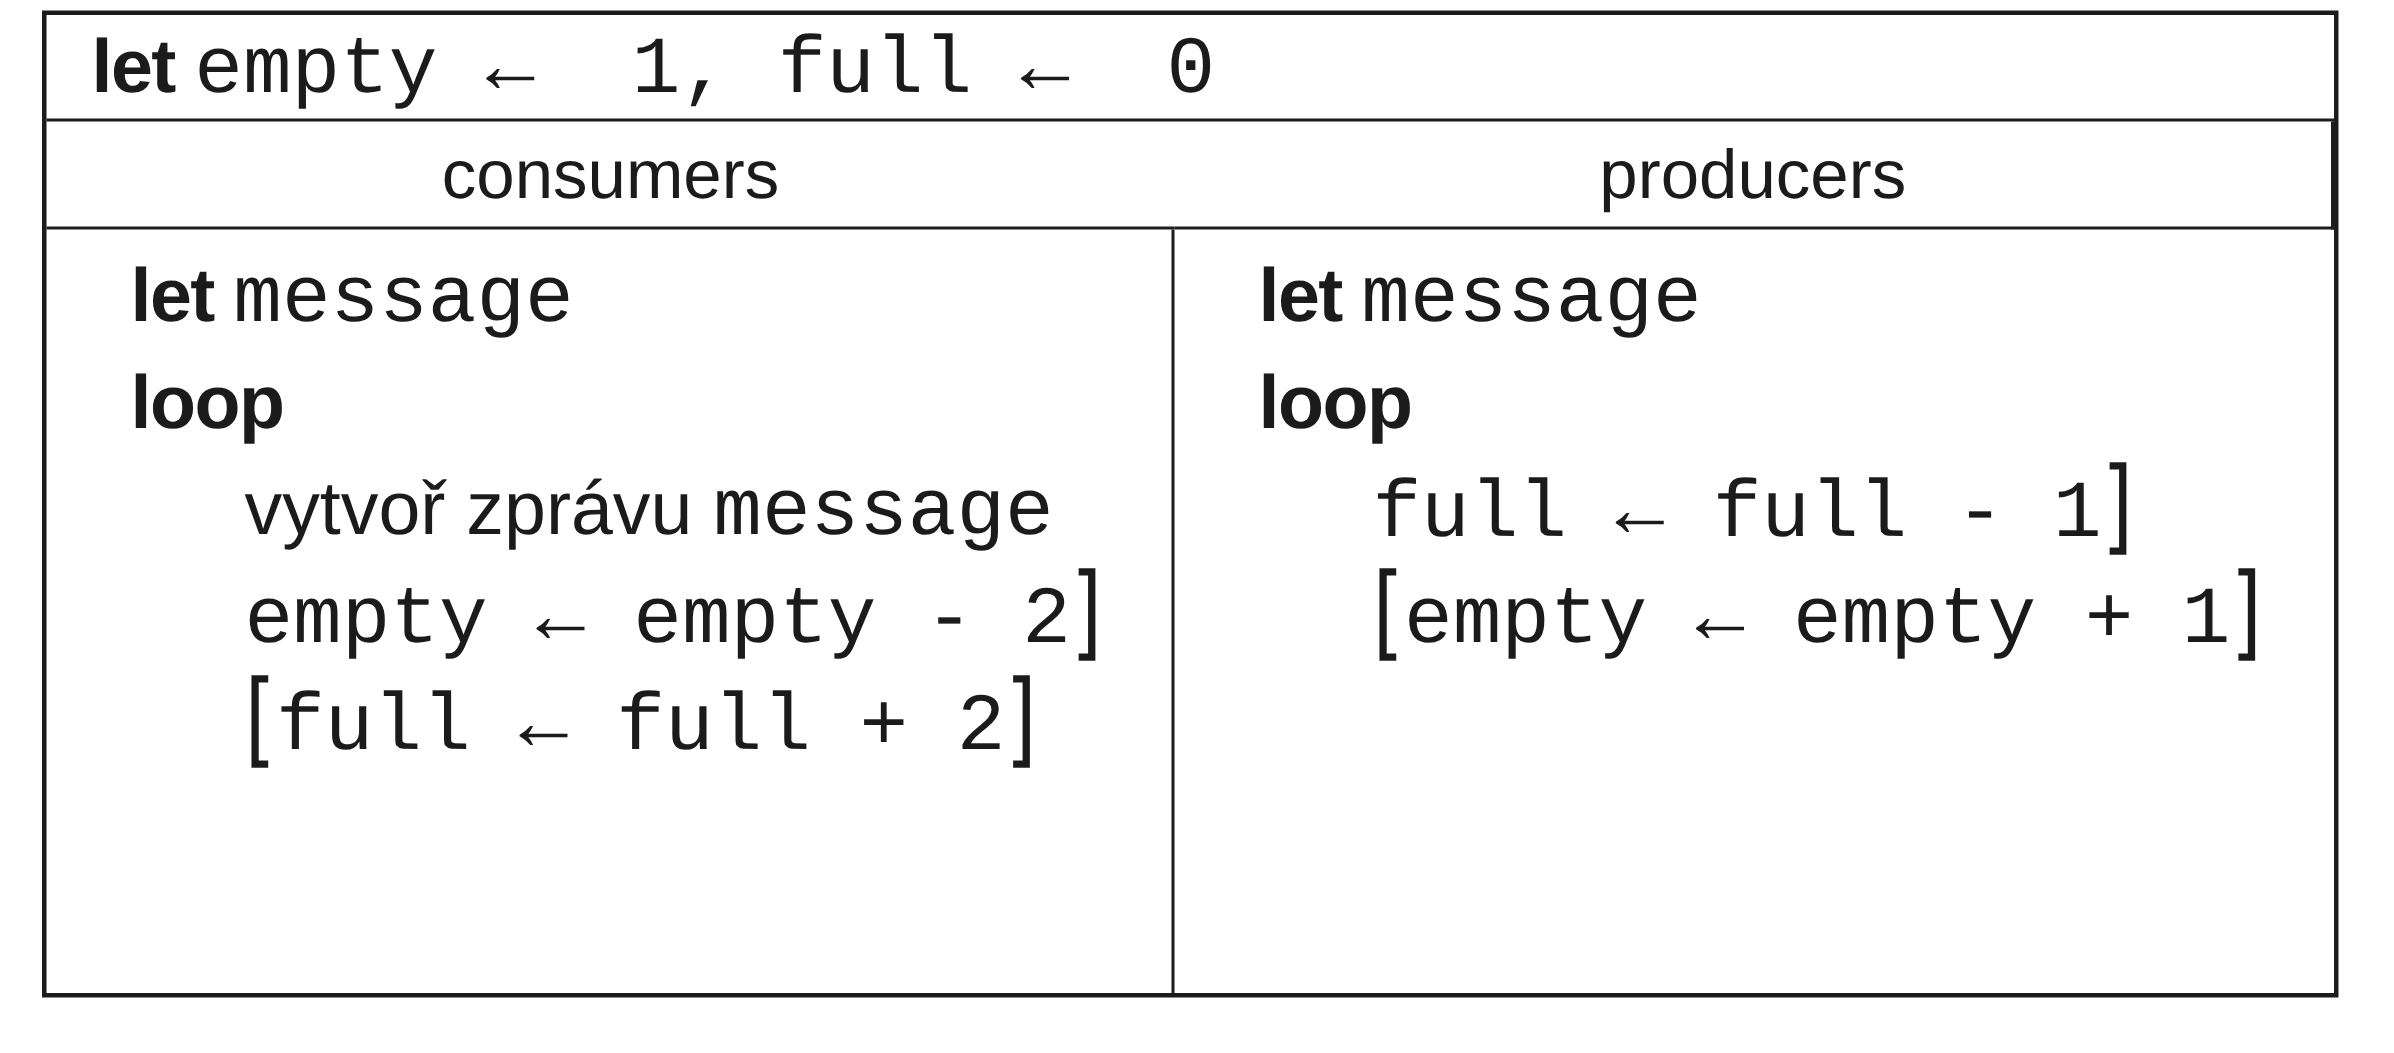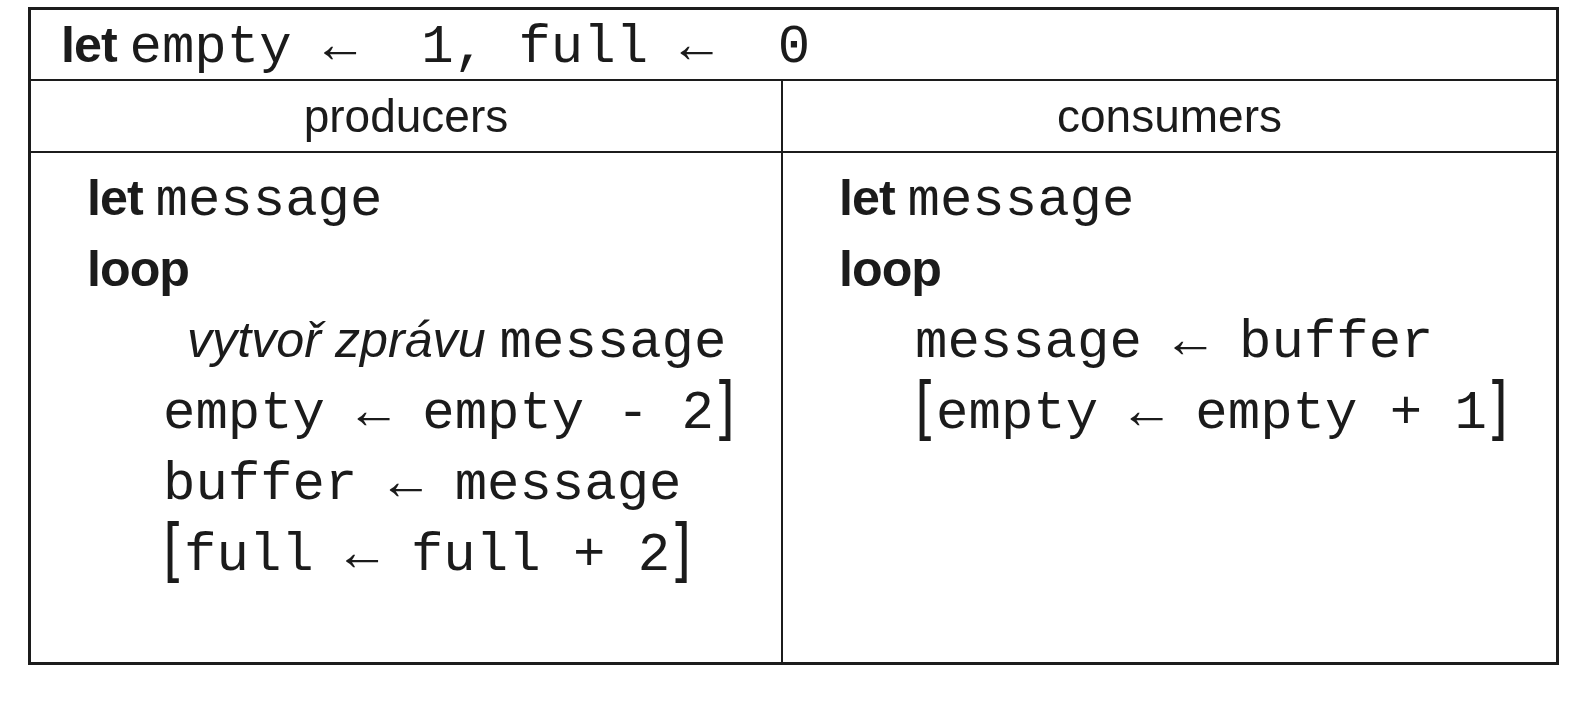--- a/index.html
+++ b/index.html
@@ -39,56 +39,55 @@
   .seg-kw{
     font-family:"Liberation Sans",sans-serif;
     font-weight:700;font-size:0.93em;
     letter-spacing:-1px;
   }
   .seg-code{
     font-family:"Liberation Mono","DejaVu Sans Mono",monospace;
   }
   .seg-em{
     font-family:"Liberation Sans",sans-serif;
-    font-style:italic;font-size:0.93em;margin-left:24px;
+    font-size:0.93em;
   }
   .seg-br{
     font-family:"DejaVu Sans",sans-serif;
     display:inline-block;
     transform:scaleY(1.28);
     transform-origin:50% 58%;
     font-weight:400;
   }
 </style>
 </head>
 <body>
 
 <div class="ptable">
 
   <div class="cell row-global">
       <div class="code-line"><span class="seg-kw">let </span><span class="seg-code">empty ←  1, full ←  0</span></div>
     </div>
 
+  <div class="cell head">
+    <span>consumers</span>
+  </div>
+
   <div class="cell head v-divide">
     <span>producers</span>
-  </div>
-
-  <div class="cell head">
-    <span>consumers</span>
   </div>
 
   <div class="cell body v-divide">
       <div class="code-line"><span class="seg-kw">let </span><span class="seg-code">message</span></div>
       <div class="code-line"><span class="seg-kw">loop</span></div>
       <div class="code-line indent"><span class="seg-em">vytvoř zprávu </span><span class="seg-code">message</span></div>
       <div class="code-line indent"><span class="seg-code">empty ← empty - 2</span><span class="seg-br">]</span></div>
-      <div class="code-line indent"><span class="seg-code">buffer ← message</span></div>
       <div class="code-line indent"><span class="seg-br">[</span><span class="seg-code">full ← full + 2</span><span class="seg-br">]</span></div>
     </div>
 
   <div class="cell body">
       <div class="code-line"><span class="seg-kw">let </span><span class="seg-code">message</span></div>
       <div class="code-line"><span class="seg-kw">loop</span></div>
-      <div class="code-line indent"><span class="seg-code">message ← buffer</span></div>
+      <div class="code-line indent"><span class="seg-code">full ← full - 1</span><span class="seg-br">]</span></div>
       <div class="code-line indent"><span class="seg-br">[</span><span class="seg-code">empty ← empty + 1</span><span class="seg-br">]</span></div>
     </div>
 
 </div>
 
 </body></html>

